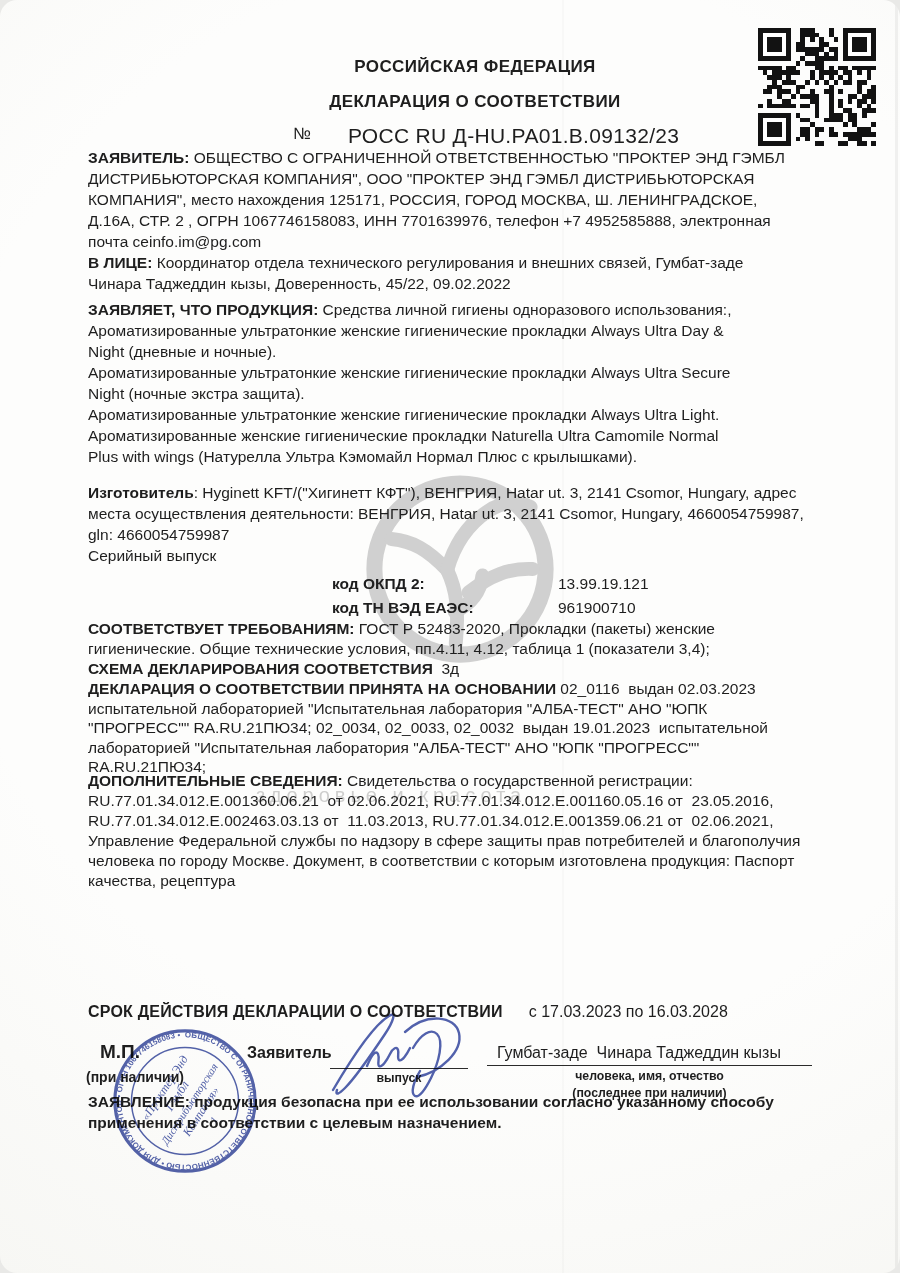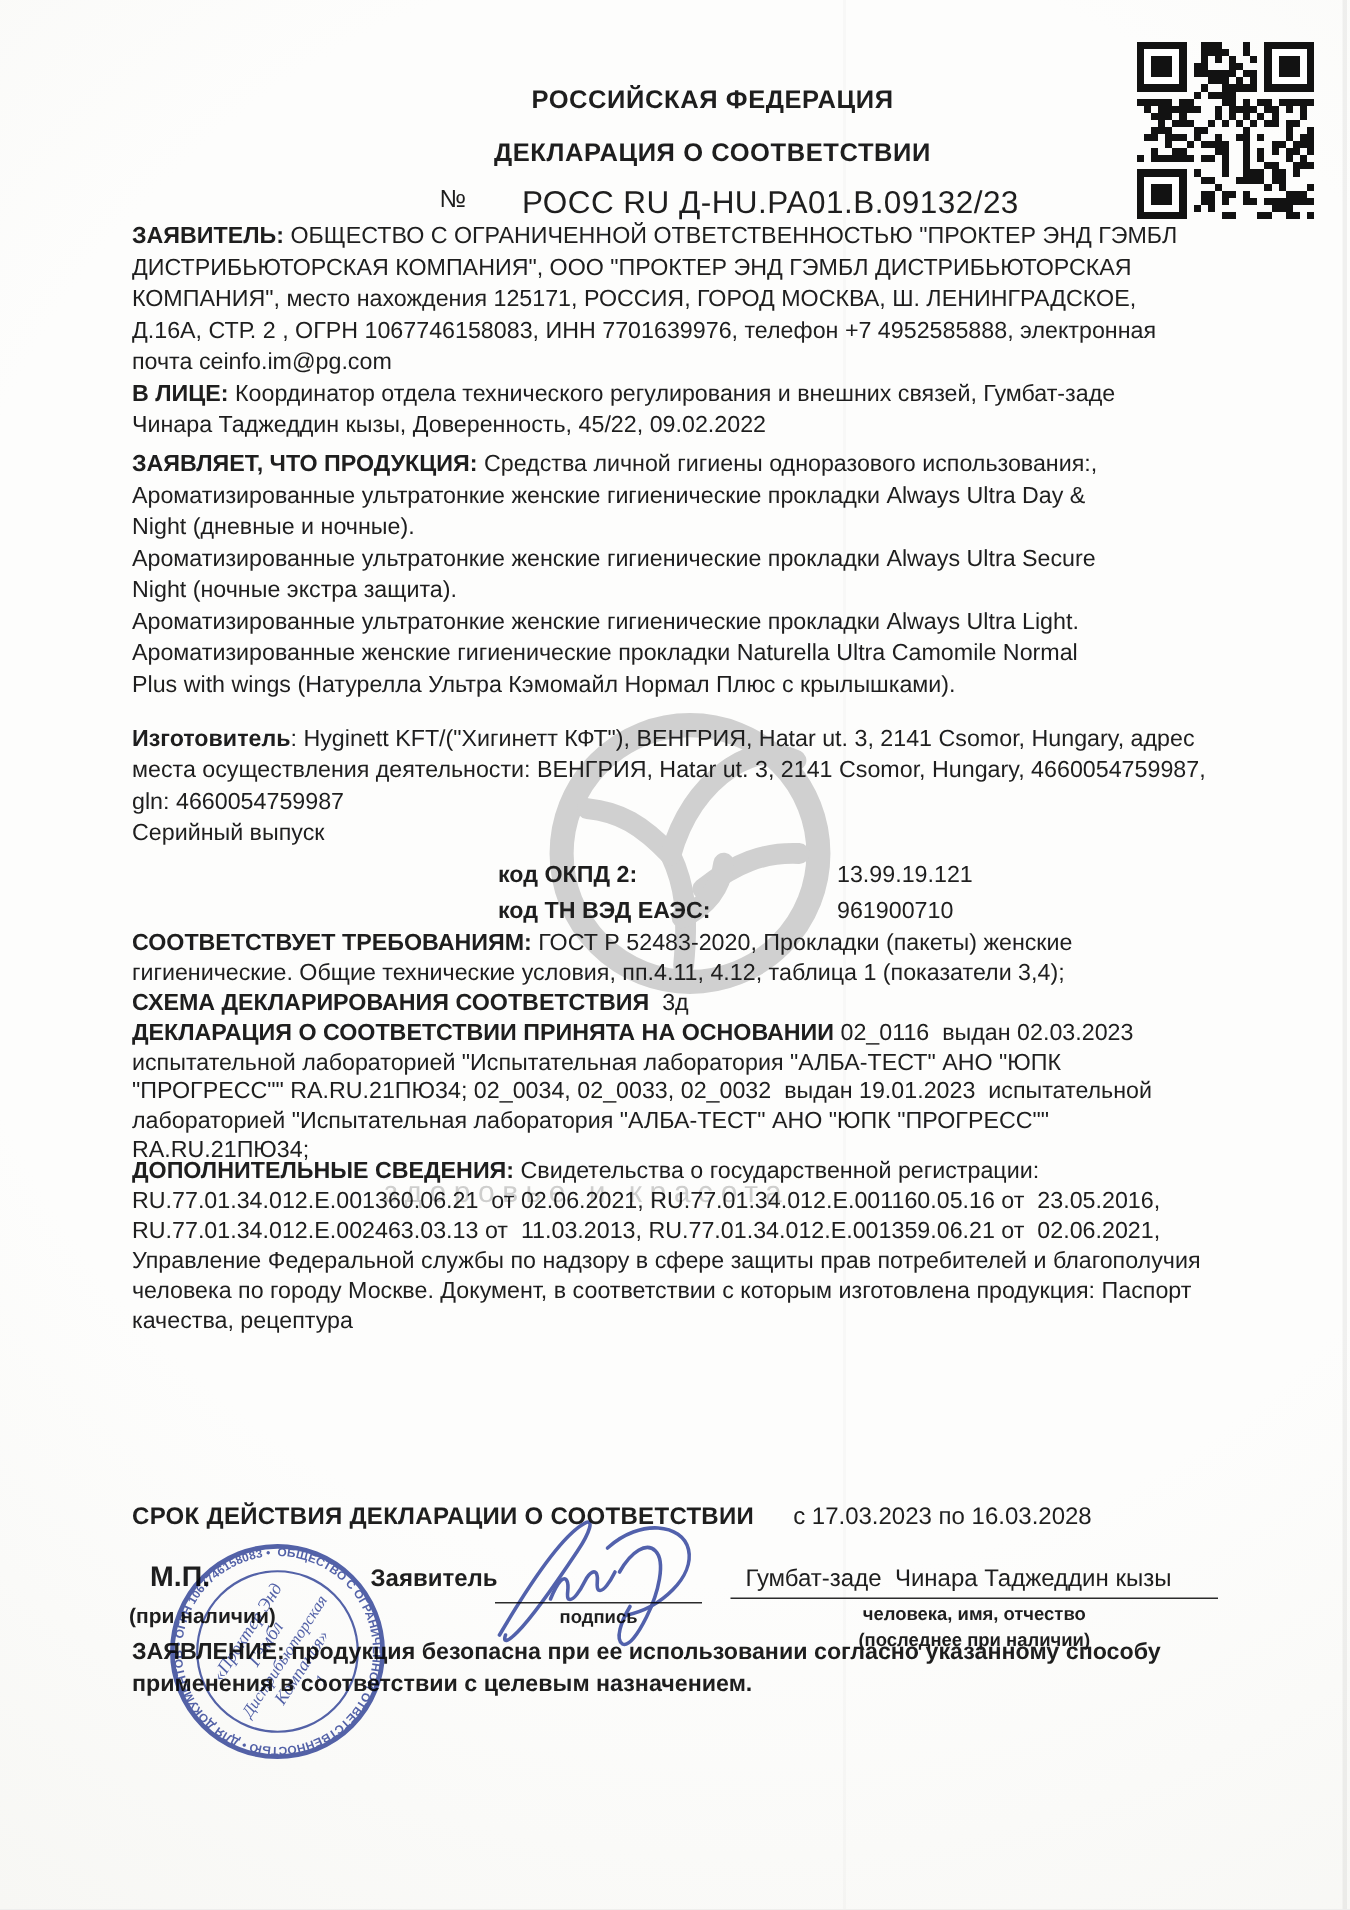--- a/index.html
+++ b/index.html
@@ -1,18 +1,18 @@
 <!DOCTYPE html>
 <html><head>
 <meta charset="utf-8">
 <style>
   html,body{margin:0;padding:0;background:#e9e9e7;}
   .page{position:relative;width:900px;height:1273px;overflow:hidden;margin:0 auto;
         background:radial-gradient(circle at 55% 40%, #fdfdfc 60%, #f7f7f4 100%);
-        font-family:"Liberation Sans", sans-serif;color:#1e1e1e;}
+        font-family:"Liberation Sans", sans-serif;color:#1e1e1e;border-radius:17px;}
   .edge-r{position:absolute;right:2px;top:0;bottom:0;width:3px;background:rgba(0,0,0,0.05);}
   .seam{position:absolute;left:562px;top:0;bottom:0;width:2px;background:rgba(0,0,0,0.02);}
 
   .center-head{position:absolute;left:50px;width:850px;text-align:center;margin:0;
                font-size:17px;font-weight:700;letter-spacing:.4px;}
   .num-row{position:absolute;top:124px;left:0;width:900px;height:22px;}
   .num-sign{position:absolute;left:293px;font-size:16.5px;}
   .num-val{position:absolute;left:348px;font-size:21px;letter-spacing:.3px;}
 
   .para{position:absolute;left:88px;width:800px;margin:0;font-size:15.5px;line-height:21px;
@@ -351,21 +351,21 @@
 Управление Федеральной службы по надзору в сфере защиты прав потребителей и благополучия
 человека по городу Москве. Документ, в соответствии с которым изготовлена продукция: Паспорт
 качества, рецептура</span></p>
 
   <div class="validity"><b>СРОК ДЕЙСТВИЯ ДЕКЛАРАЦИИ О СООТВЕТСТВИИ</b><span class="val">с 17.03.2023 по 16.03.2028</span></div>
 
   <div class="mp">М.П.</div>
   <div class="mp-note">(при наличии)</div>
   <div class="applicant-word">Заявитель</div>
   <div class="sig-line"></div>
-  <div class="sig-caption">подпись</div>
+  <div class="sig-caption">выпуск</div>
   <div class="name-block">
     <span class="name-line">Гумбат-заде  Чинара Таджеддин кызы</span>
     <span class="name-cap1">человека, имя, отчество</span>
     <span class="name-cap2">(последнее при наличии)</span>
   </div>
 
   <p class="para" style="top:1091px;width:780px"><b>ЗАЯВЛЕНИЕ:</b><b> продукция безопасна при ее использовании согласно указанному способу
 применения в соответствии с целевым назначением.</b></p>
 
   <svg class="flower" viewBox="0 0 200 200">

